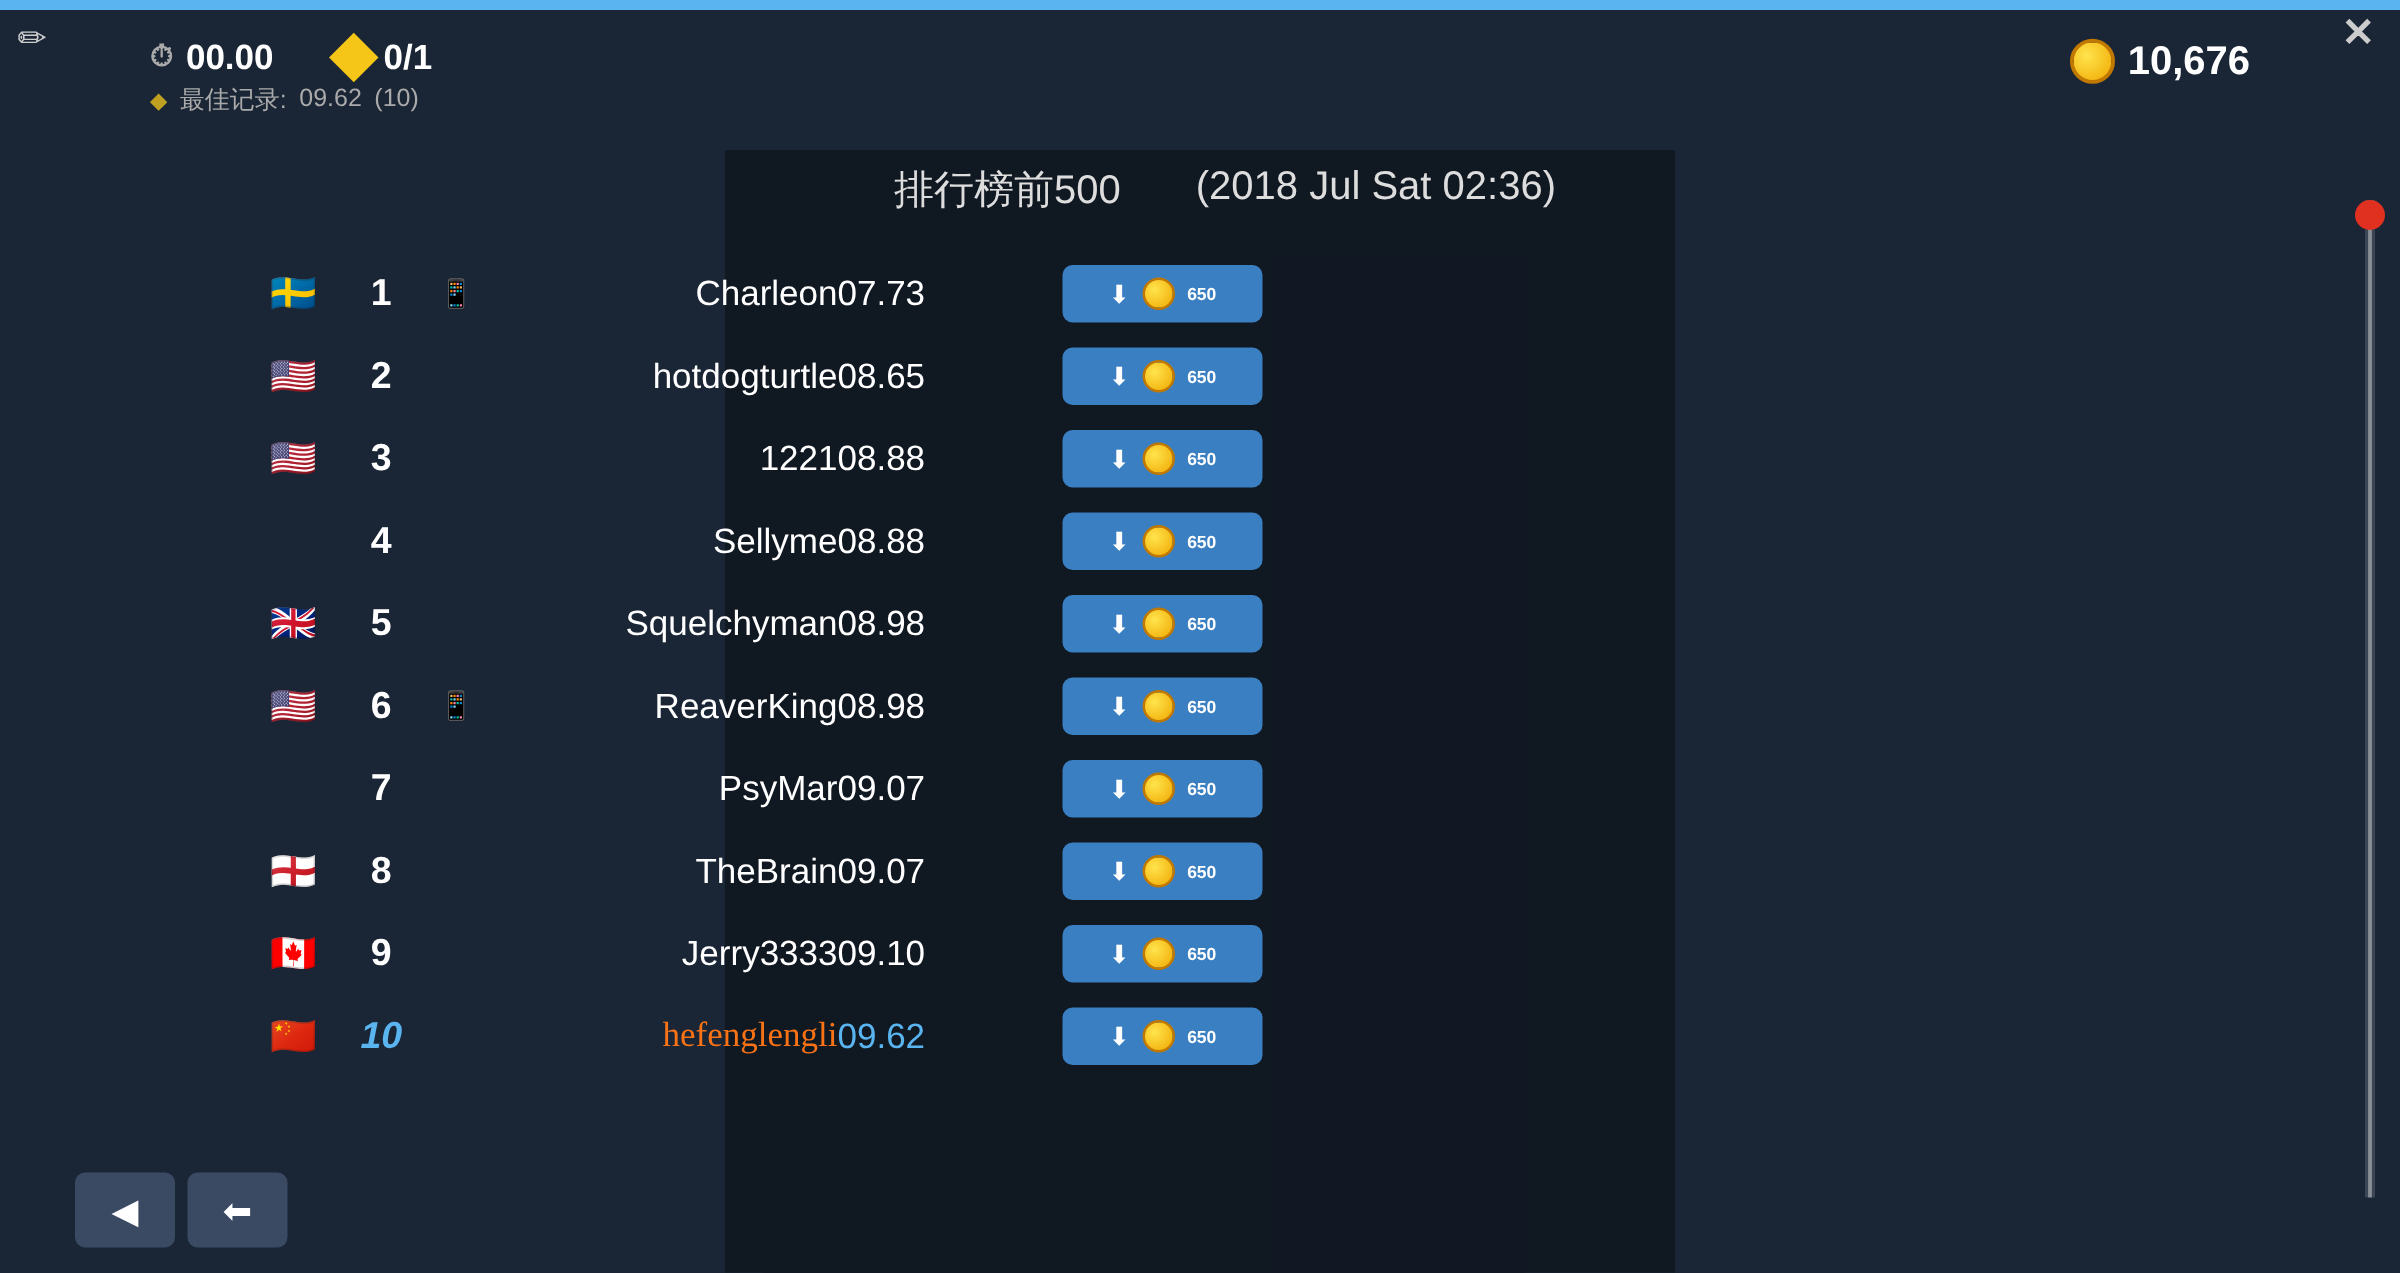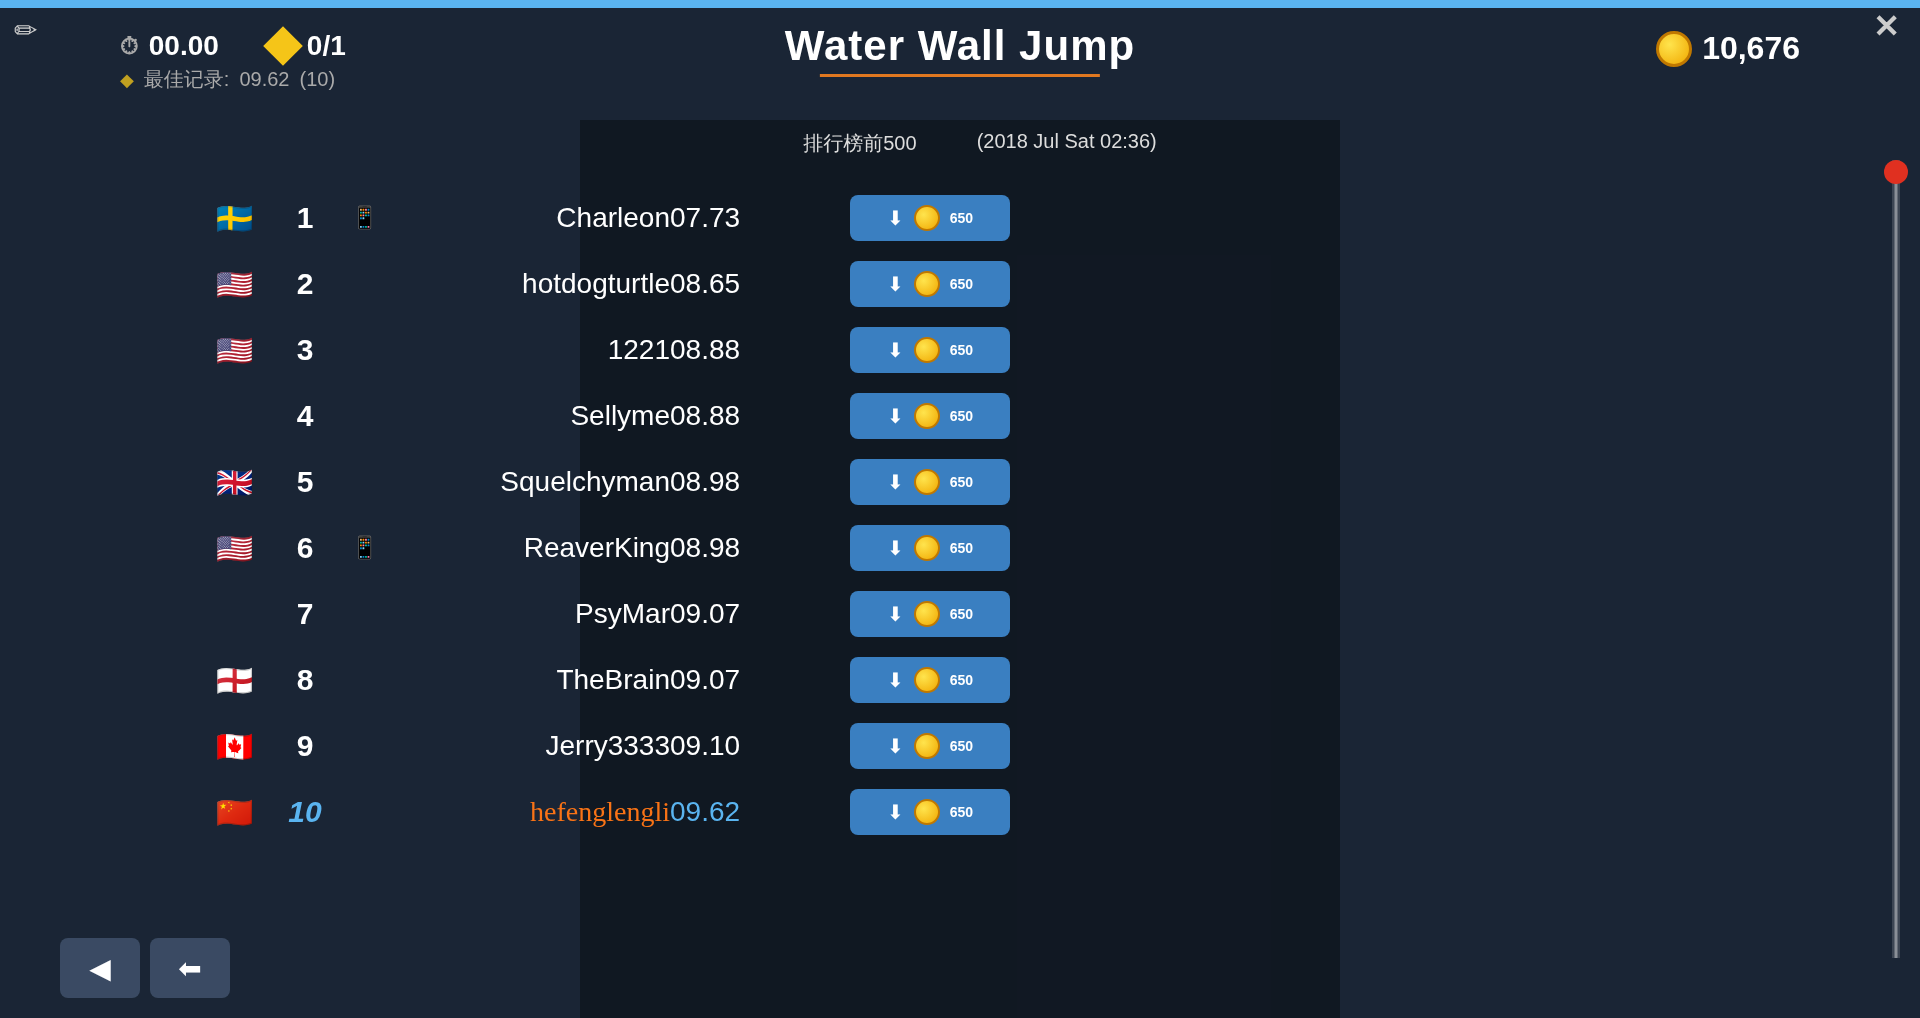--- a/index.html
+++ b/index.html
@@ -138,21 +138,21 @@
       left: 200px;
       right: 160px;
       bottom: 60px;
     }
 
     .leaderboard-header {
       display: flex;
       justify-content: center;
       gap: 60px;
       color: white;
-      font-size: 20px;
+      font-size: 32px;
       margin-bottom: 30px;
     }
 
     .leaderboard-header span {
       color: #ddd;
     }
 
     
     .leaderboard-rows {
       display: flex;
@@ -335,21 +335,20 @@
   </div>
   <div class="best-record-row">
     <span class="diamond-icon">◆</span>
     <span>最佳记录:</span>
     <span>09.62</span>
     <span>(10)</span>
   </div>
 </div>
 
 <div class="level-title">
-  <div class="level-title-text">Water Wall Jump</div>
   <div class="title-underline"></div>
 </div>
 
 <div class="score-top-right">
   <div class="coin-icon-large"></div>
   <span>10,676</span>
 </div>
 
 <div class="bg-dark"></div>
 

